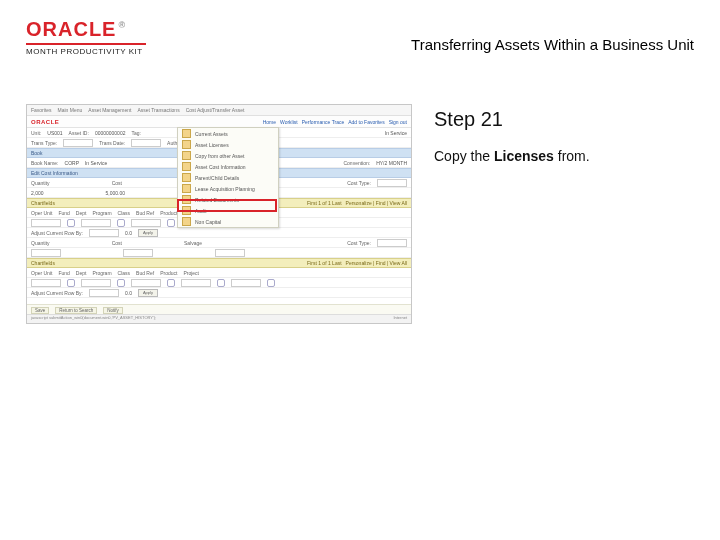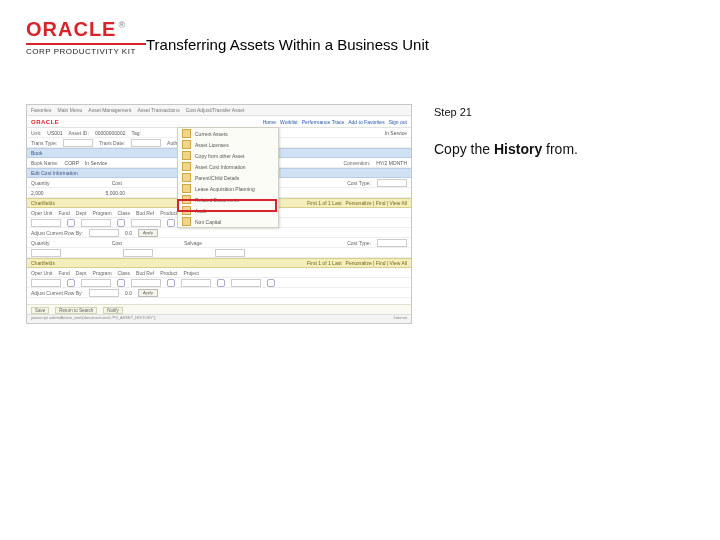--- a/index.html
+++ b/index.html
@@ -1,17 +1,17 @@
 <!DOCTYPE html>
 <html><head>
 <meta charset="utf-8">
 <style>
   html,body{margin:0;padding:0;font-family:Arial,Helvetica,sans-serif;background:#fff;color:#222}
   .page{width:720px;height:540px;position:relative;box-sizing:border-box;padding:18px 26px}
-  .header{display:flex;align-items:flex-start;}
+  .header{display:flex;align-items:flex-start;justify-content:space-between}
   .brand{display:flex;flex-direction:column}
   .oracle-logo{font-weight:900;color:#d9232a;letter-spacing:1px;font-size:20px}
   .oracle-logo sup{font-size:9px;color:#999;margin-left:2px}
   .brand-rule{height:2px;background:#d9232a;width:120px;margin-top:2px}
   .brand-sub{font-size:8px;letter-spacing:0.5px;color:#222;margin-top:2px}
   .doc-title{font-size:15px;font-family:Liberation Sans, sans-serif;color:#000000;margin-top:18px}
   .body{display:flex;margin-top:48px;gap:22px}
   .shot{width:384px;height:218px;border:1px solid #c7c7c7;background:#fff;font-size:5px;color:#555;position:relative;overflow:hidden}
   .shot-topbar{height:10px;background:#f6f6f6;border-bottom:1px solid #e0e0e0;display:flex;align-items:center;padding:0 4px;gap:6px}
   .shot-topbar span{color:#777}
@@ -26,33 +26,33 @@
   .menu-highlight{position:absolute;border:2px solid #d9232a;width:96px;height:9px;top:94px;left:150px}
   .sect-hd{background:#cfe1f3;color:#3a5a88;padding:1px 4px;font-size:5px;border-top:1px solid #b8cde6;border-bottom:1px solid #b8cde6}
   .sect-hd-y{background:#f3eebc;color:#7a6a1a;padding:1px 4px;font-size:5px;border-top:1px solid #d8d08a;border-bottom:1px solid #d8d08a}
   .mini-input{display:inline-block;border:1px solid #ccc;background:#fff;height:6px;width:28px}
   .mini-btn{display:inline-block;border:1px solid #bbb;background:#f3f3ea;height:6px;padding:0 4px;line-height:6px;font-size:4px;color:#666}
   .magnify{width:6px;height:6px;border:1px solid #aac;border-radius:2px;display:inline-block}
   .bottom-bar{position:absolute;bottom:8px;left:0;right:0;height:10px;background:#fafaf2;border-top:1px solid #e2e2d0;display:flex;align-items:center;padding:0 4px;gap:6px}
   .bottom-bar .bbtn{display:inline-block;border:1px solid #d3d3b8;background:#f5f5e5;padding:0 3px;font-size:4.5px;color:#666}
   .status{position:absolute;bottom:0;left:0;right:0;height:8px;background:#f3f3f3;border-top:1px solid #ddd;font-size:4px;color:#888;padding:0 4px;display:flex;justify-content:space-between}
   .instructions{flex:1;font-size:14px;line-height:1.5;color:#111}
-  .step-label{font-size:11px;margin-bottom:18px}
+  .step-label{font-size:20px;margin-bottom:12px}
 </style>
 </head>
 <body>
 <div class="page">
 
 <div class="header">
   <div class="brand">
     <div class="oracle-logo">
       <span>ORACLE</span><sup>®</sup>
     </div>
     <div class="brand-rule"></div>
-    <div class="brand-sub">CORP PRODUCTIVITY KIT</div>
+    <div class="brand-sub">MONTH PRODUCTIVITY KIT</div>
   </div>
   <div class="doc-title">Transferring Assets Within a Business Unit</div>
 </div>
 
 <div class="body">
 
   <div class="shot">
     <div class="shot-topbar">
       <span>Favorites</span>
       <span>Main Menu</span>
@@ -246,18 +246,18 @@
     </div>
     <div class="status">
       <span>javascript submitAction_win0(document.win0,'PV_ASSET_HISTORY');</span>
       <span>Internet</span>
     </div>
   </div>
 
   <div class="instructions">
     <div class="step-label">Step 21</div>
     <div>
-      <span>Copy the </span><b>History</b><span> from.</span>
+      <span>Copy the </span><b>Licenses</b><span> from.</span>
     </div>
   </div>
 
 </div>
 </div>
 
 </body></html>

